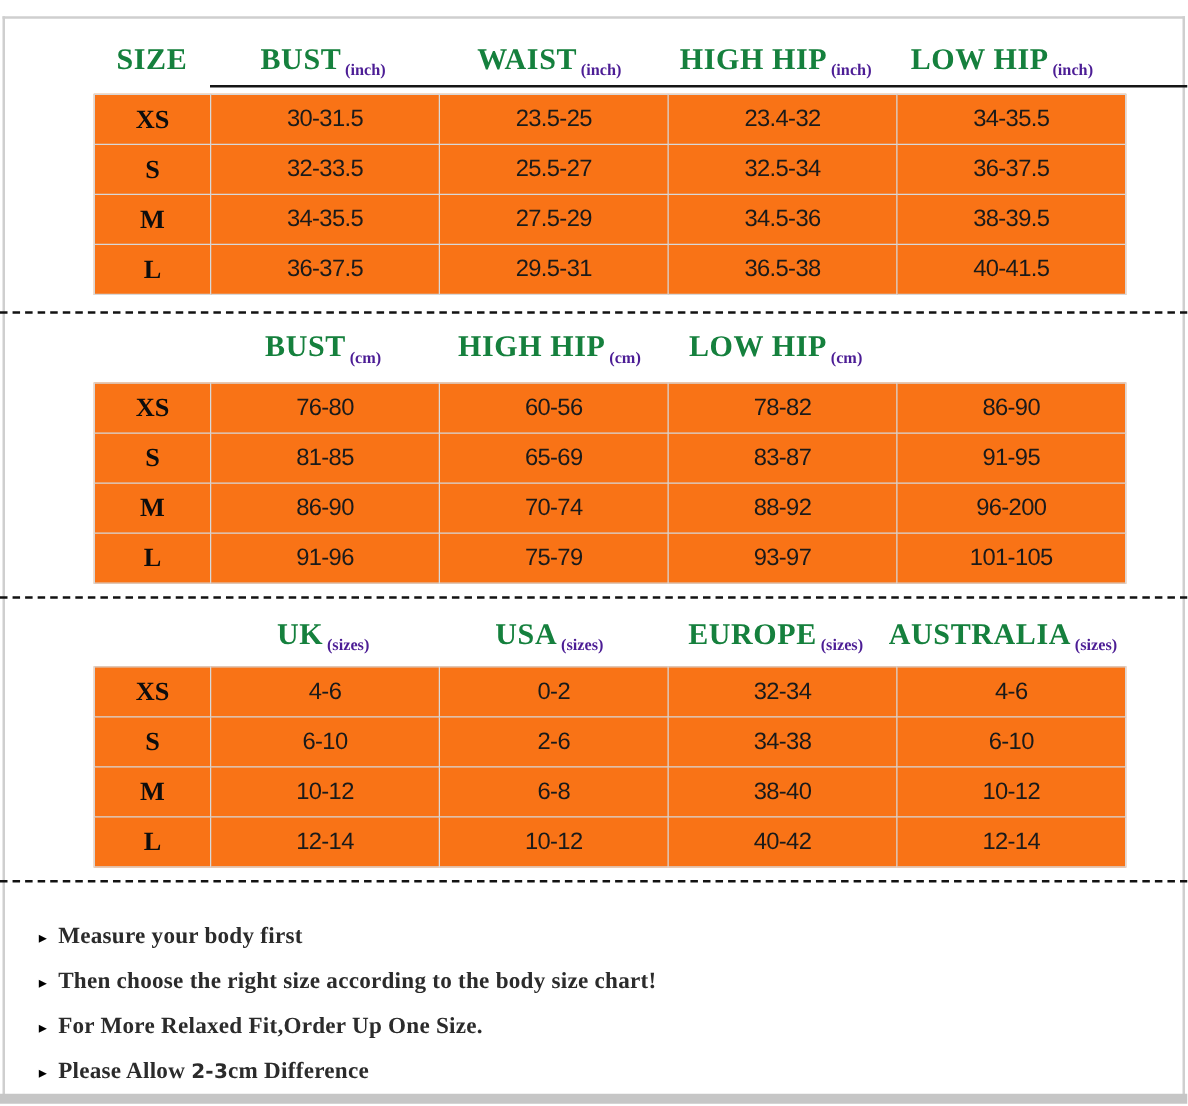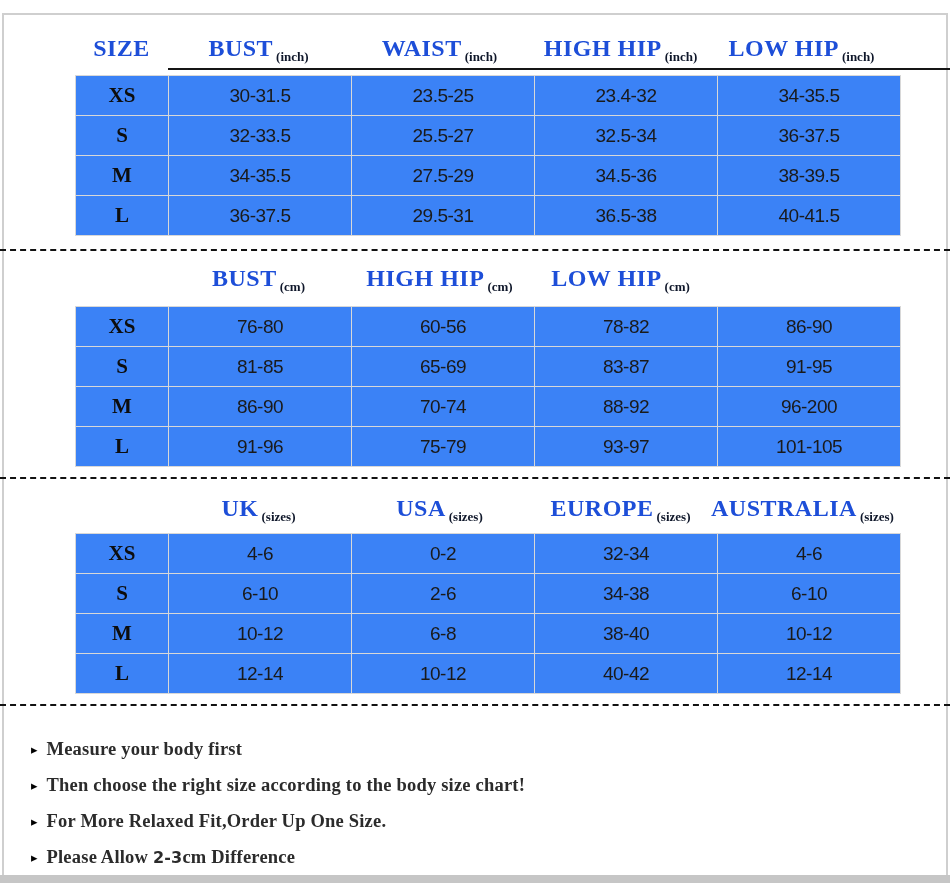--- a/index.html
+++ b/index.html
@@ -18,26 +18,26 @@
   .content { position:relative; width:950px; }
 
   .section { padding-left:75px; padding-right:50px; }
 
   .hdr-row { display:grid; grid-template-columns:93px 181px 181px 181px 181px; align-items:center; }
   .hdr-row.first { padding-top:28px; height:68px; }
   .hdr-row.later { height:36px; }
   .sec-2 .hdr-row { margin-top:24px; }
   .sec-3 .hdr-row { margin-top:23px; }
   .hdr-cell { text-align:center; white-space:nowrap; }
-  .hdr-label { font-weight:bold; font-size:24px; color:#1d4ed8; letter-spacing:0.5px; }
-  .hdr-unit  { font-weight:bold; font-size:13px; color:#0f172a; position:relative; top:5px; margin-left:3px; }
+  .hdr-label { font-weight:bold; font-size:24px; color:#15803d; letter-spacing:0.5px; }
+  .hdr-unit  { font-weight:bold; font-size:13px; color:#4c1d95; position:relative; top:5px; margin-left:3px; }
 
   .hdr-underline { border-top:2px solid #151515; margin-left:93px; margin-right:-50px; height:0; }
 
-  table.size-table { border-collapse:collapse; table-layout:fixed; width:825px; background:#3b82f6; }
+  table.size-table { border-collapse:collapse; table-layout:fixed; width:825px; background:#f97316; }
   .sec-1 table.size-table { margin-top:5px; }
   .sec-2 table.size-table { margin-top:10px; }
   .sec-3 table.size-table { margin-top:7px; }
   table.size-table td { border:1px solid #d8d8d8; height:40px; text-align:center; vertical-align:middle; }
   td.size-cell { font-weight:bold; font-size:21px; color:#0d0d0d; font-family:"Liberation Serif", serif; }
   td.val-cell  { font-size:19px; color:#1a1a1a; font-family:Liberation Sans, sans-serif; letter-spacing:-0.5px; }
 
   .notes { margin-top:37px; padding-left:31px; }
   .note { height:36px; display:flex; align-items:center; }
   .bullet { font-size:13px; color:#000; margin-right:9px; line-height:1; }

